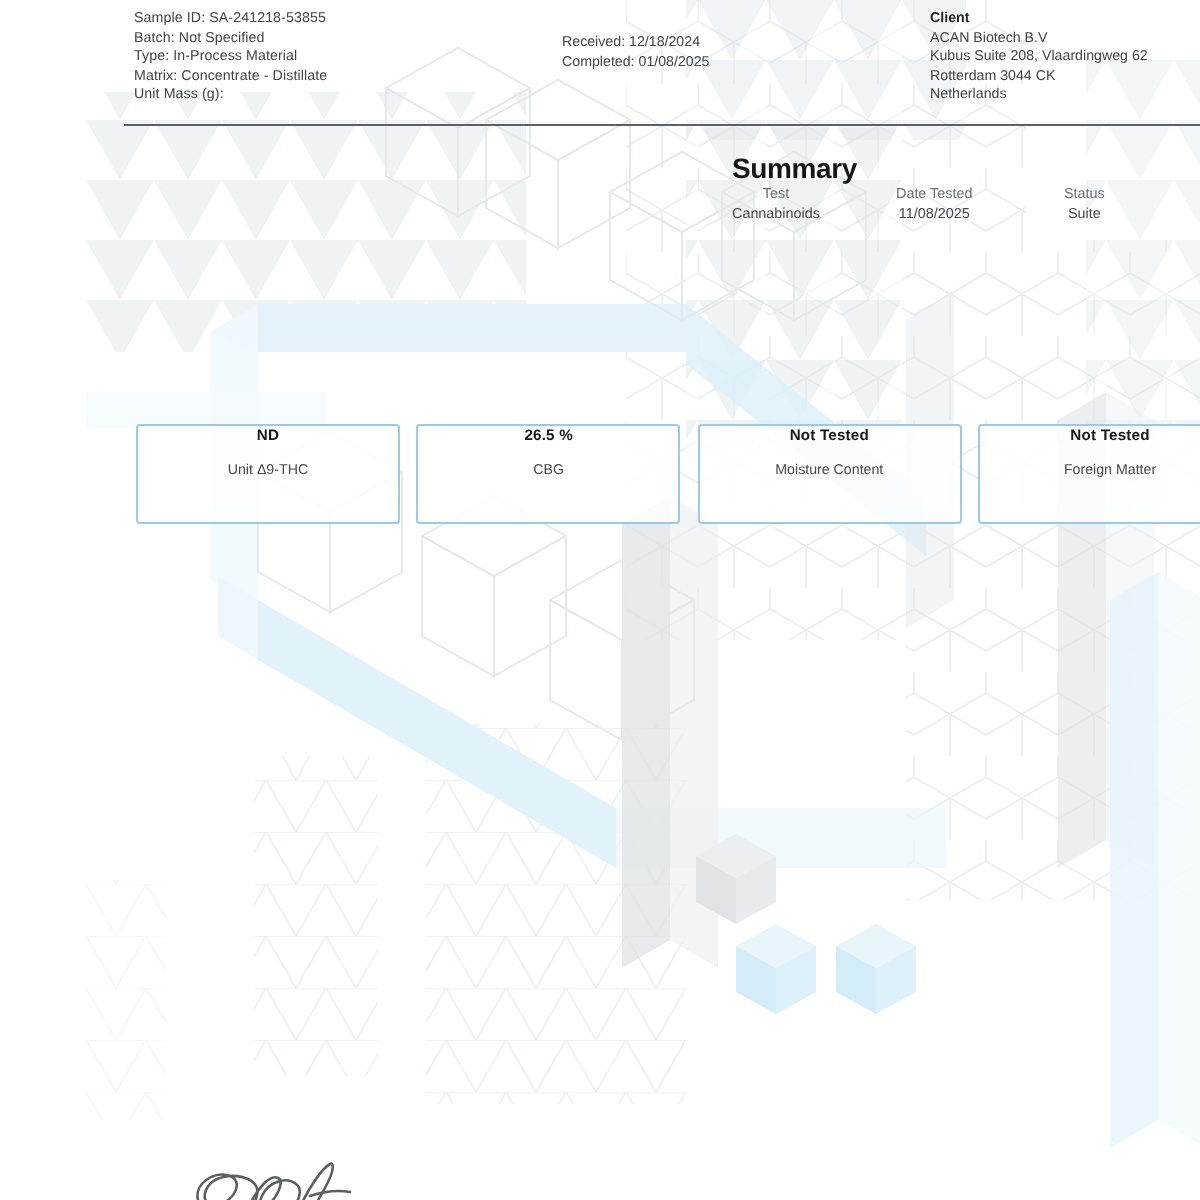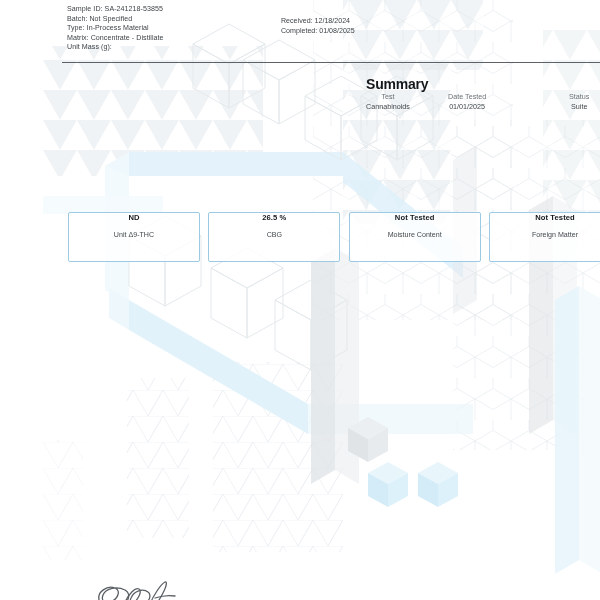--- a/index.html
+++ b/index.html
@@ -95,21 +95,21 @@
     position: absolute;
     font-size: 7.2px;
     line-height: 10.4px;
     color: #6a7176;
     white-space: nowrap;
     text-align: center;
   }
   .sum-col .v { color: #41474b; }
   .sum-col.c1 { left: 323px; top: 92px; }
   .sum-col.c2 { left: 405px; top: 92px; }
-  .sum-col.c3 { left: 526px; top: 92px; }
+  .sum-col.c3 { left: 489px; top: 92px; }
 
   
   #boxes {
     position: absolute;
     left: 25px;
     top: 212px;
     width: 553px;
     height: 50px;
     display: flex;
     gap: 8.4px;
@@ -273,32 +273,39 @@
       <div>Type: In-Process Material</div>
       <div>Matrix: Concentrate - Distillate</div>
       <div>Unit Mass (g):</div>
     </div>
 
     <div class="hdr-mid">
       <div>Received: 12/18/2024</div>
       <div>Completed: 01/08/2025</div>
     </div>
 
+    <div class="hdr-right">
+      <div class="bold">Client</div>
+      <div>ACAN Biotech B.V</div>
+      <div>Kubus Suite 208, Vlaardingweg 62</div>
+      <div>Rotterdam 3044 CK</div>
+      <div>Netherlands</div>
+    </div>
 
     <div class="rule"></div>
 
     <div class="summary-title">Summary</div>
 
     <div class="sum-col c1">
       <div>Test</div>
       <div class="v">Cannabinoids</div>
     </div>
     <div class="sum-col c2">
       <div>Date Tested</div>
-      <div class="v">01/01/2025</div>
+      <div class="v">11/08/2025</div>
     </div>
     <div class="sum-col c3">
       <div>Status</div>
       <div class="v">Suite</div>
     </div>
 
     <div id="boxes">
       <div class="mbox">
         <div class="val">ND</div>
         <div class="lbl">Unit Δ9-THC</div>

